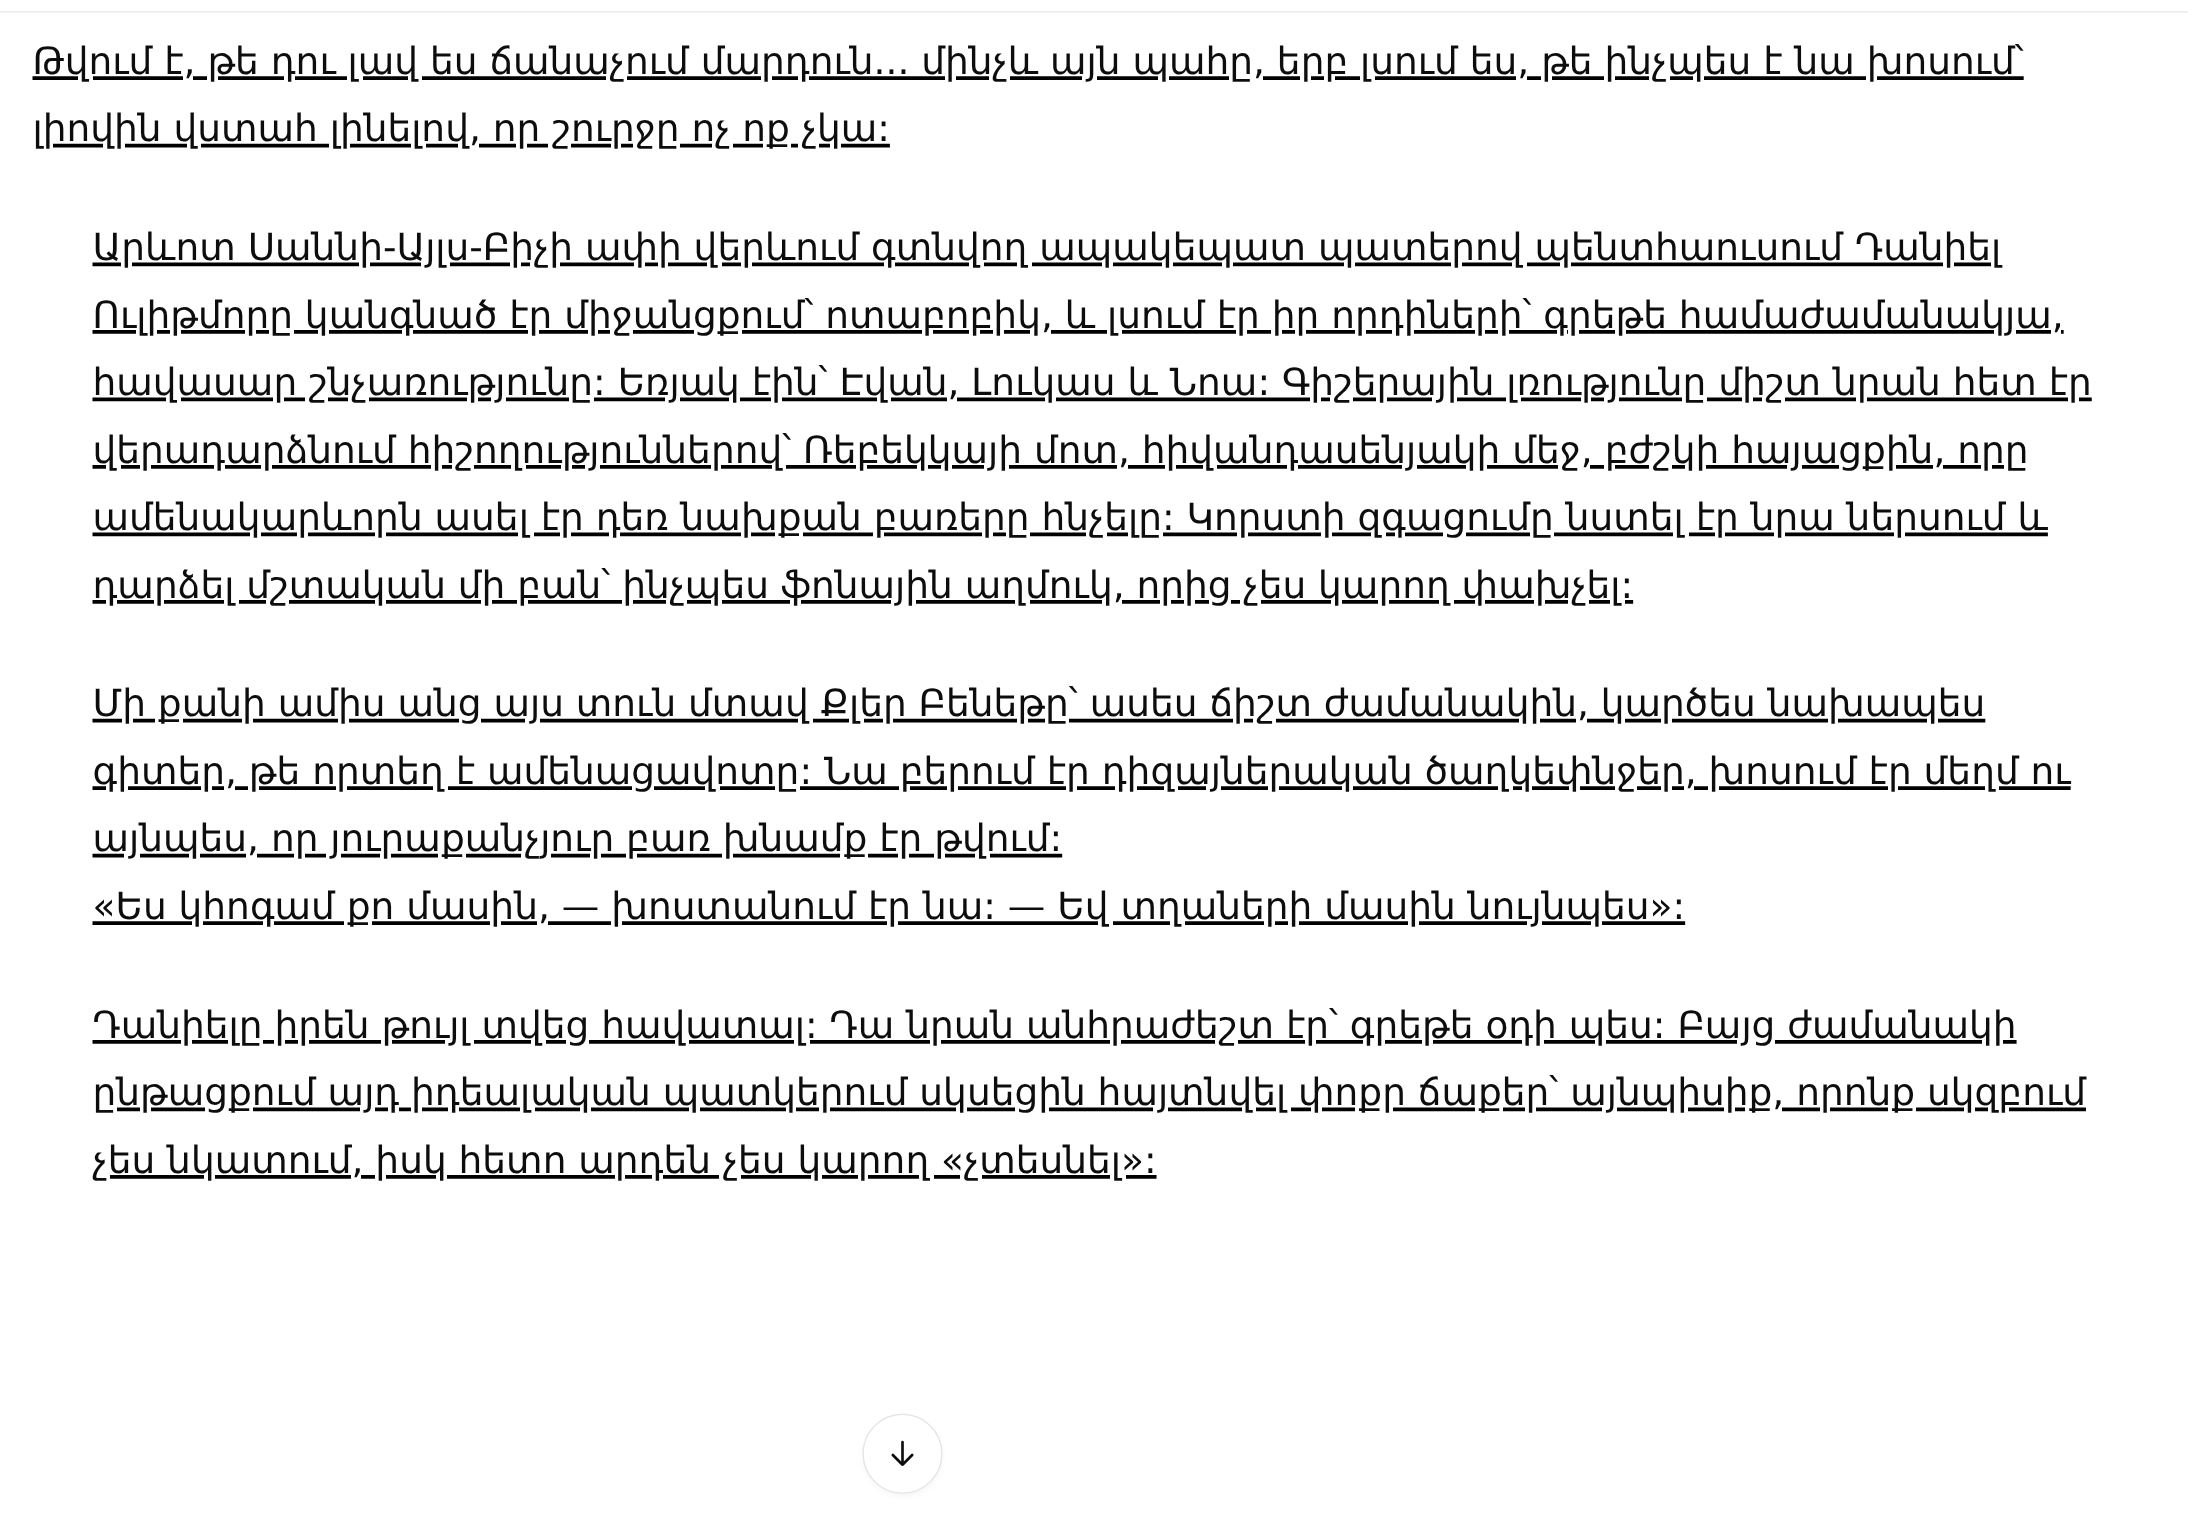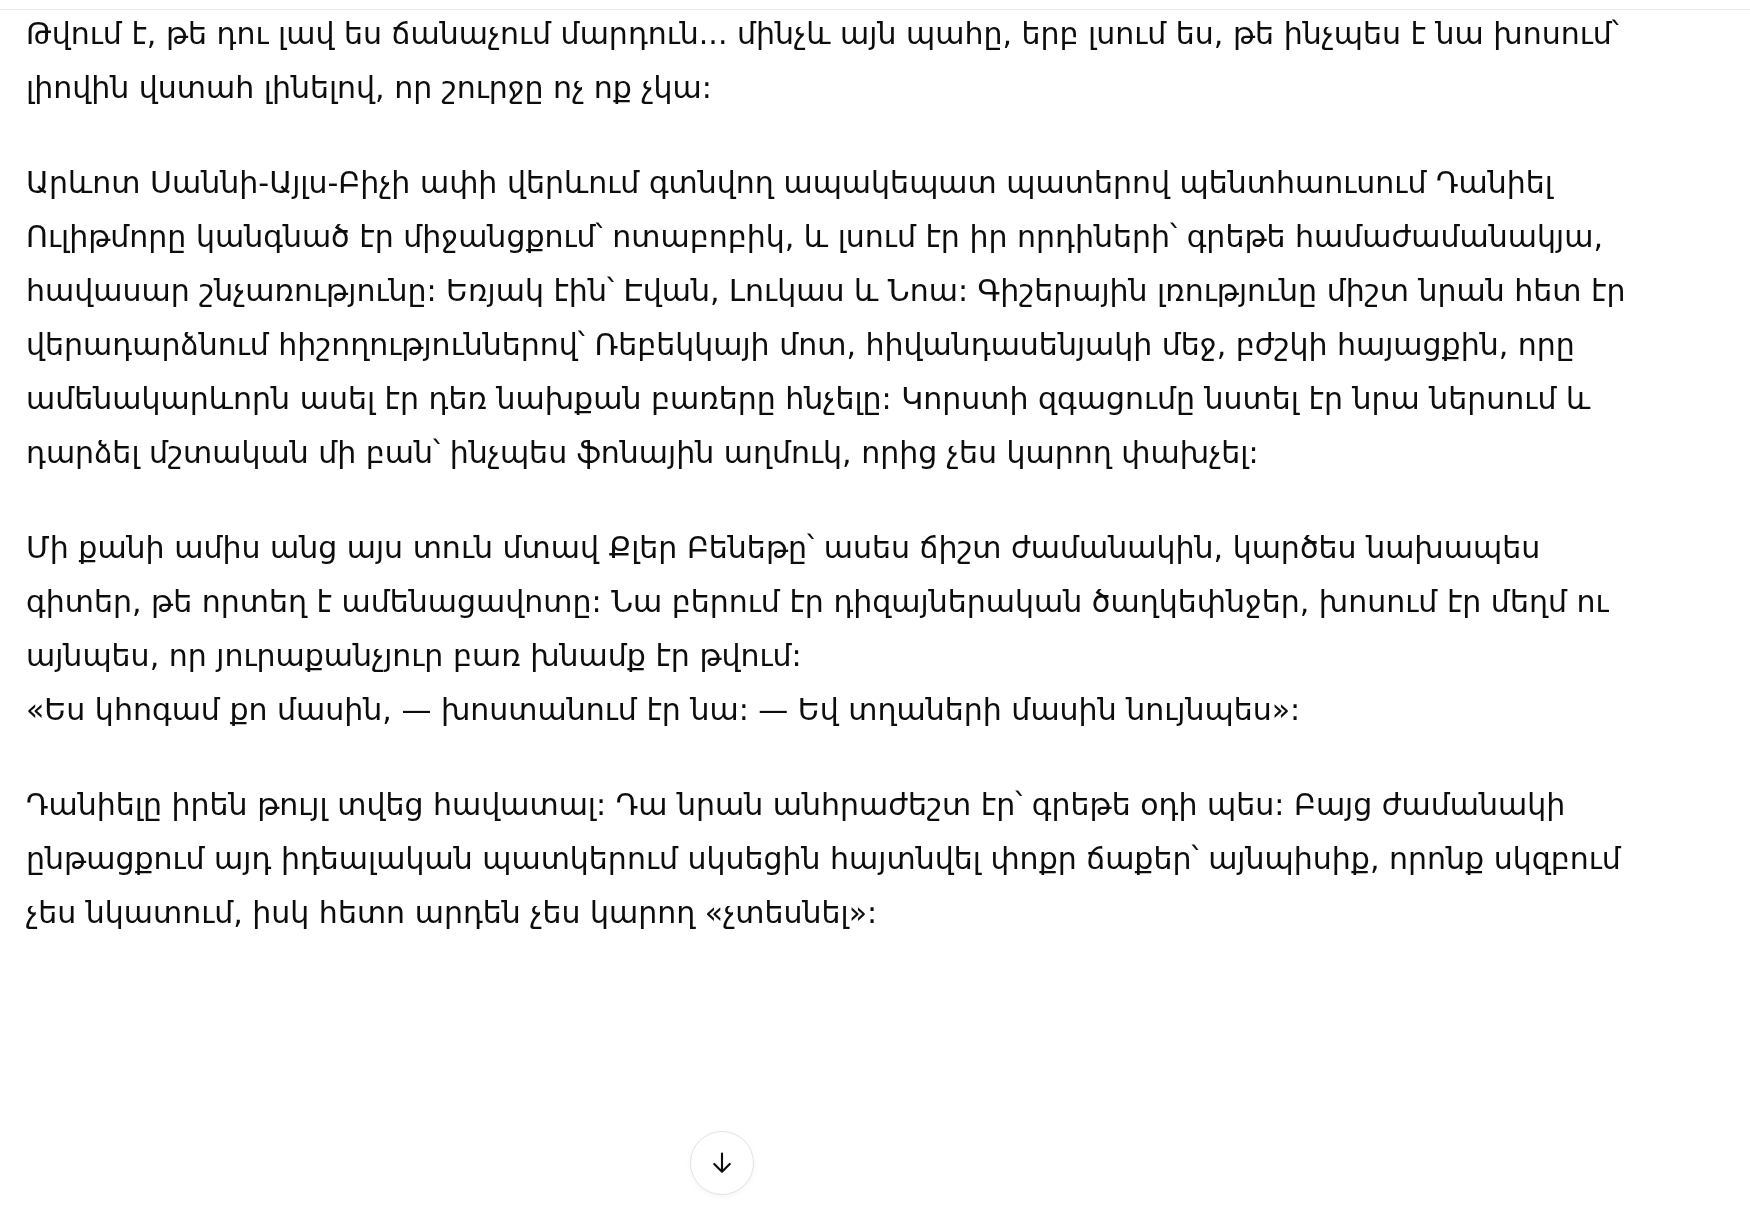--- a/index.html
+++ b/index.html
@@ -20,32 +20,34 @@
     left: 0;
     width: 100%;
     height: 1px;
     background: #e7e7e7;
   }
   .content {
     position: absolute;
     top: 0;
     left: 26px;
     right: 20px;
-    padding-top: 7px;
+    padding-top: 23px;
+    text-decoration: underline;
   }
   p.msg-paragraph {
     margin: 0;
     font-size: 30px;
     line-height: 54px;
     color: #0d0d0d;
     white-space: pre;
     letter-spacing: 0;
   }
   p.msg-paragraph + p.msg-paragraph {
     margin-top: 41px;
+    margin-left: 48px;
   }
   .scroll-btn {
     position: absolute;
     left: 690px;
     top: 1131px;
     width: 64px;
     height: 64px;
     box-sizing: border-box;
     border-radius: 50%;
     background: #ffffff;

